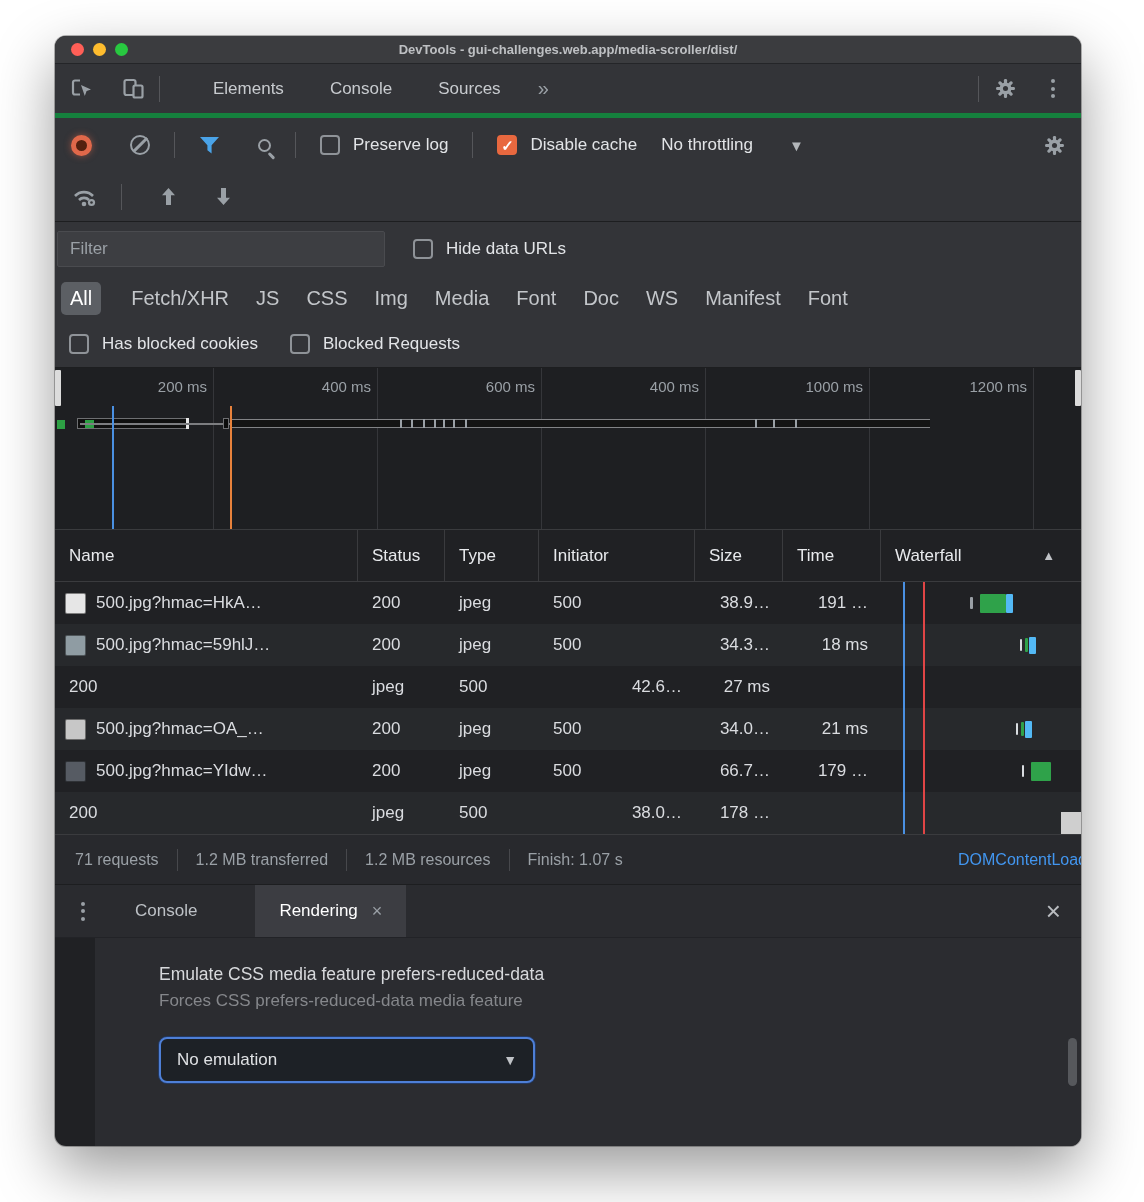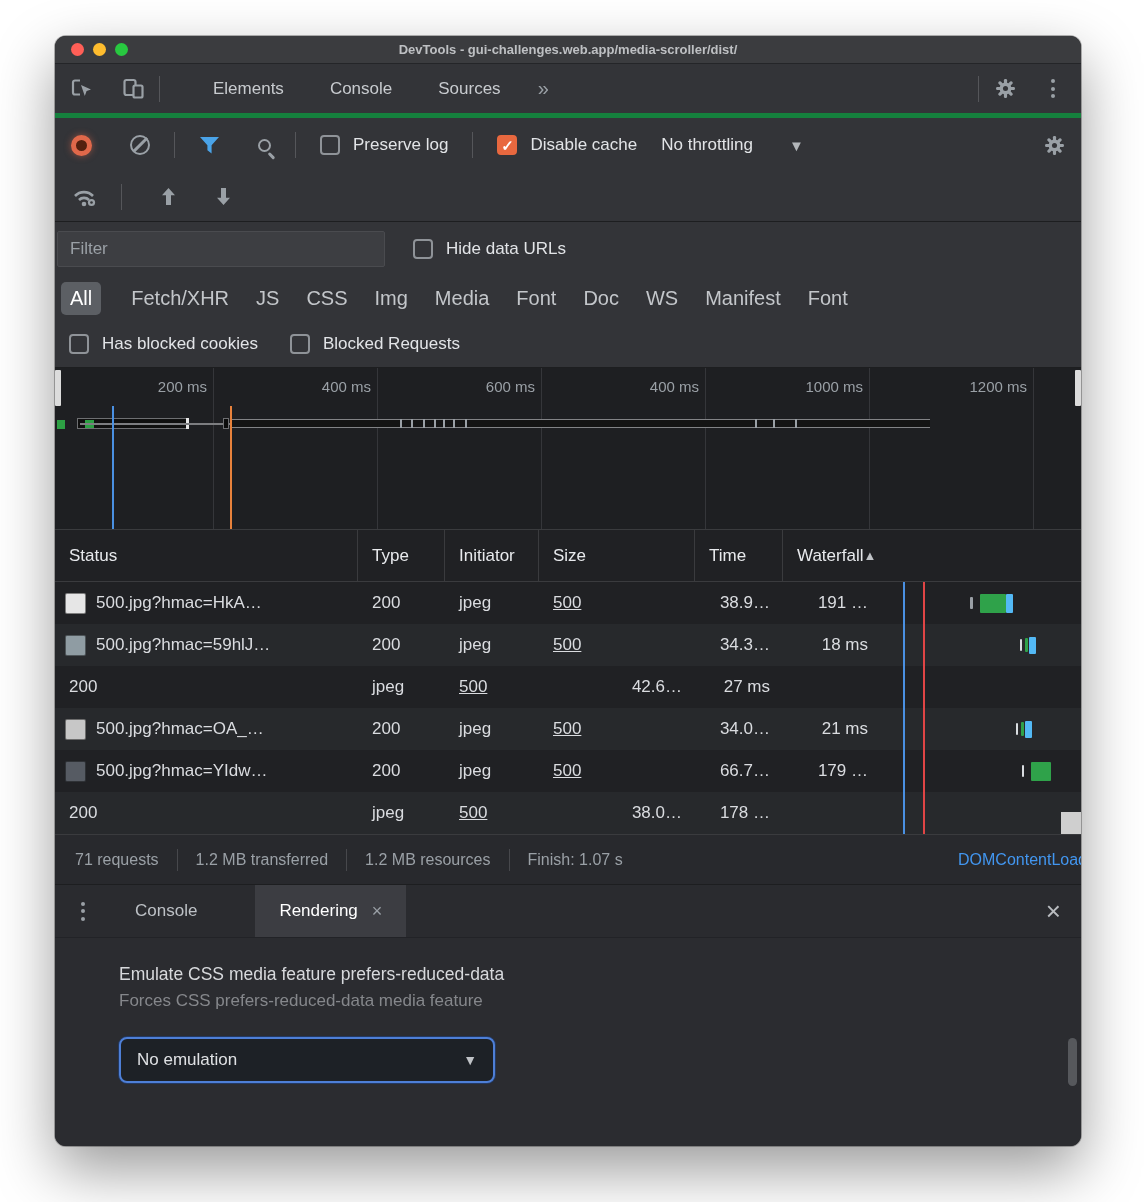--- a/index.html
+++ b/index.html
@@ -68,41 +68,41 @@
   .th:last-child{border-right:none;}
   .sortarrow{margin-left:auto;margin-right:26px;font-size:13px;color:#c0c3c7;}
   .row{height:42px;font-size:17px;color:#dadce0;}
   .row:nth-child(odd){background:#27292c;}
   .row:nth-child(even){background:#202124;}
   .cell{display:flex;align-items:center;padding-left:14px;overflow:hidden;white-space:nowrap;}
   .cell.name{padding-left:10px;gap:10px;}
   .cell.right{justify-content:flex-end;padding-right:13px;padding-left:4px;}
   .thumb{width:21px;height:21px;border-radius:2px;border:1px solid rgba(0,0,0,.45);flex:none;}
   .nametext{overflow:hidden;text-overflow:ellipsis;}
-  .initlink{text-decoration:underline;color:#dadce0;}
+  .initlink{color:#dadce0;}
   .wfcell{position:relative;overflow:hidden;}
   .wf-track{display:flex;align-items:center;height:100%;}
   .wf-seg{flex:none;border-radius:1px;}
   .marker{position:absolute;width:2px;top:52px;bottom:0;z-index:3;}
   .scrollcorner{position:absolute;right:0;bottom:0;width:20px;height:22px;background:#cfcfcf;z-index:4;}
 
   
   .summary{flex:none;height:50px;background:#28292d;border-top:1px solid #3a3b3e;display:flex;align-items:center;font-size:16px;color:#9aa0a6;padding-left:20px;overflow:hidden;}
   .sumitem{padding:0 18px;white-space:nowrap;}
   .sumitem:first-child{padding-left:0;}
   .sumsep{width:1px;height:22px;background:#47484c;flex:none;}
   .dcl{margin-left:auto;color:#4296f0;white-space:nowrap;flex:none;transform:translateX(6px);}
 
   
   .drawertabs{flex:none;height:54px;background:#2a2b2f;display:flex;align-items:stretch;border-top:1px solid #1d1e20;border-bottom:1px solid #222327;position:relative;}
   .dtab{display:flex;align-items:center;padding:0 24px;font-size:17px;color:#bdc1c6;}
   .dtab.active{background:#3c3d42;color:#ffffff;gap:14px;}
   .dtab .tabclose{font-size:18px;color:#9aa0a6;}
   .drawerclose{margin-left:auto;display:flex;align-items:center;padding:0 20px;font-size:26px;color:#b9bcc0;}
-  .drawercontent{flex:1;background:#2b2c30;position:relative;padding:26px 0 0 64px;}
+  .drawercontent{flex:1;background:#2b2c30;position:relative;padding:26px 0 0 64px;margin-left:40px;}
   .rtitle{font-size:17.5px;color:#d7d9dc;margin:0 0 6px 0;}
   .rsub{font-size:17px;color:#85878b;margin:0 0 26px 0;}
   .select{width:376px;height:46px;background:#1d2126;border:2px solid #4e7fd6;border-radius:8px;box-shadow:0 0 0 1px rgba(30,70,140,.55);display:flex;align-items:center;justify-content:space-between;padding:0 16px;font-size:17px;color:#dfe1e4;}
   .select .caret{font-size:14px;color:#c0c3c7;}
   .drawerscroll{position:absolute;right:4px;top:100px;width:9px;height:48px;border-radius:4.5px;background:#56585c;}
 
   svg{display:block;}
 </style>
 </head>
 <body>
@@ -319,20 +319,23 @@
     <div class="ov-line" style="left:57px;background:#4a90e2"></div>
     <div class="ov-line" style="left:175px;background:#e8823c"></div>
 
     <div class="handle" style="left:0"></div>
     <div class="handle" style="right:0"></div>
   </div>
 
   <div class="table">
     <div class="cols thead">
       <div class="th">
+          <span>Name</span>
+        </div>
+      <div class="th">
           <span>Status</span>
         </div>
       <div class="th">
           <span>Type</span>
         </div>
       <div class="th">
           <span>Initiator</span>
         </div>
       <div class="th">
           <span>Size</span>

